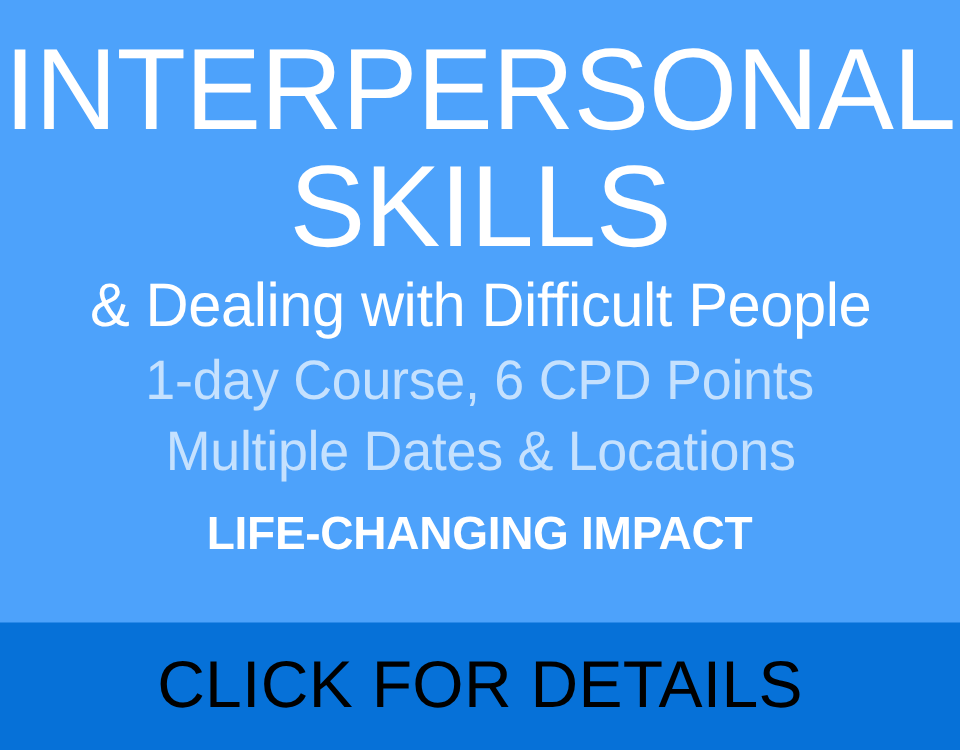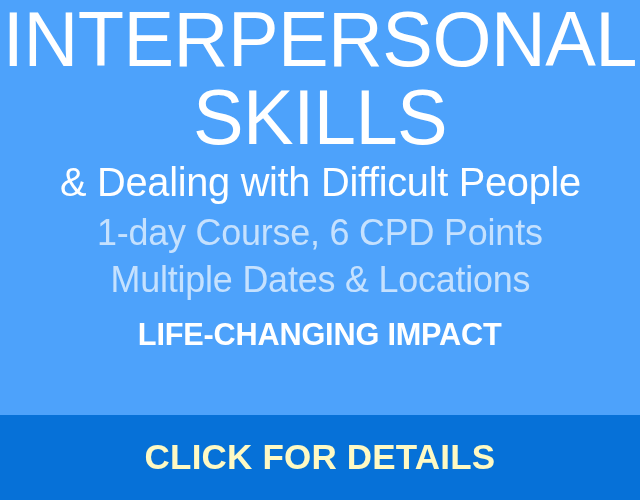--- a/index.html
+++ b/index.html
@@ -29,20 +29,21 @@
   
   #promo-body {
     position: relative;
     height: 424px;
     width: 100%;
     box-sizing: border-box;
     display: flex;
     flex-direction: column;
     align-items: center;
     text-align: center;
+    padding-top: 21px;
   }
 
   .headline {
     color: #ffffff;
     font-weight: 300;
     font-size: 77px;
     line-height: 78px;
     letter-spacing: -0.5px;
     white-space: nowrap;
     display: block;
@@ -99,23 +100,23 @@
     width: 100%;
     background: #0671d8;
     display: flex;
     align-items: center;
     justify-content: center;
     cursor: pointer;
     user-select: none;
   }
 
   #cta-label {
-    color: #fef9c3;
-    font-weight: 700;
-    font-size: 35px;
+    color: #000000;
+    font-weight: 400;
+    font-size: 44px;
     line-height: 48px;
     letter-spacing: 0.2px;
     white-space: nowrap;
     transform: scaleX(1.0);
   }
 </style>
 </head>
 <body>
 
 <div id="ad-banner">

